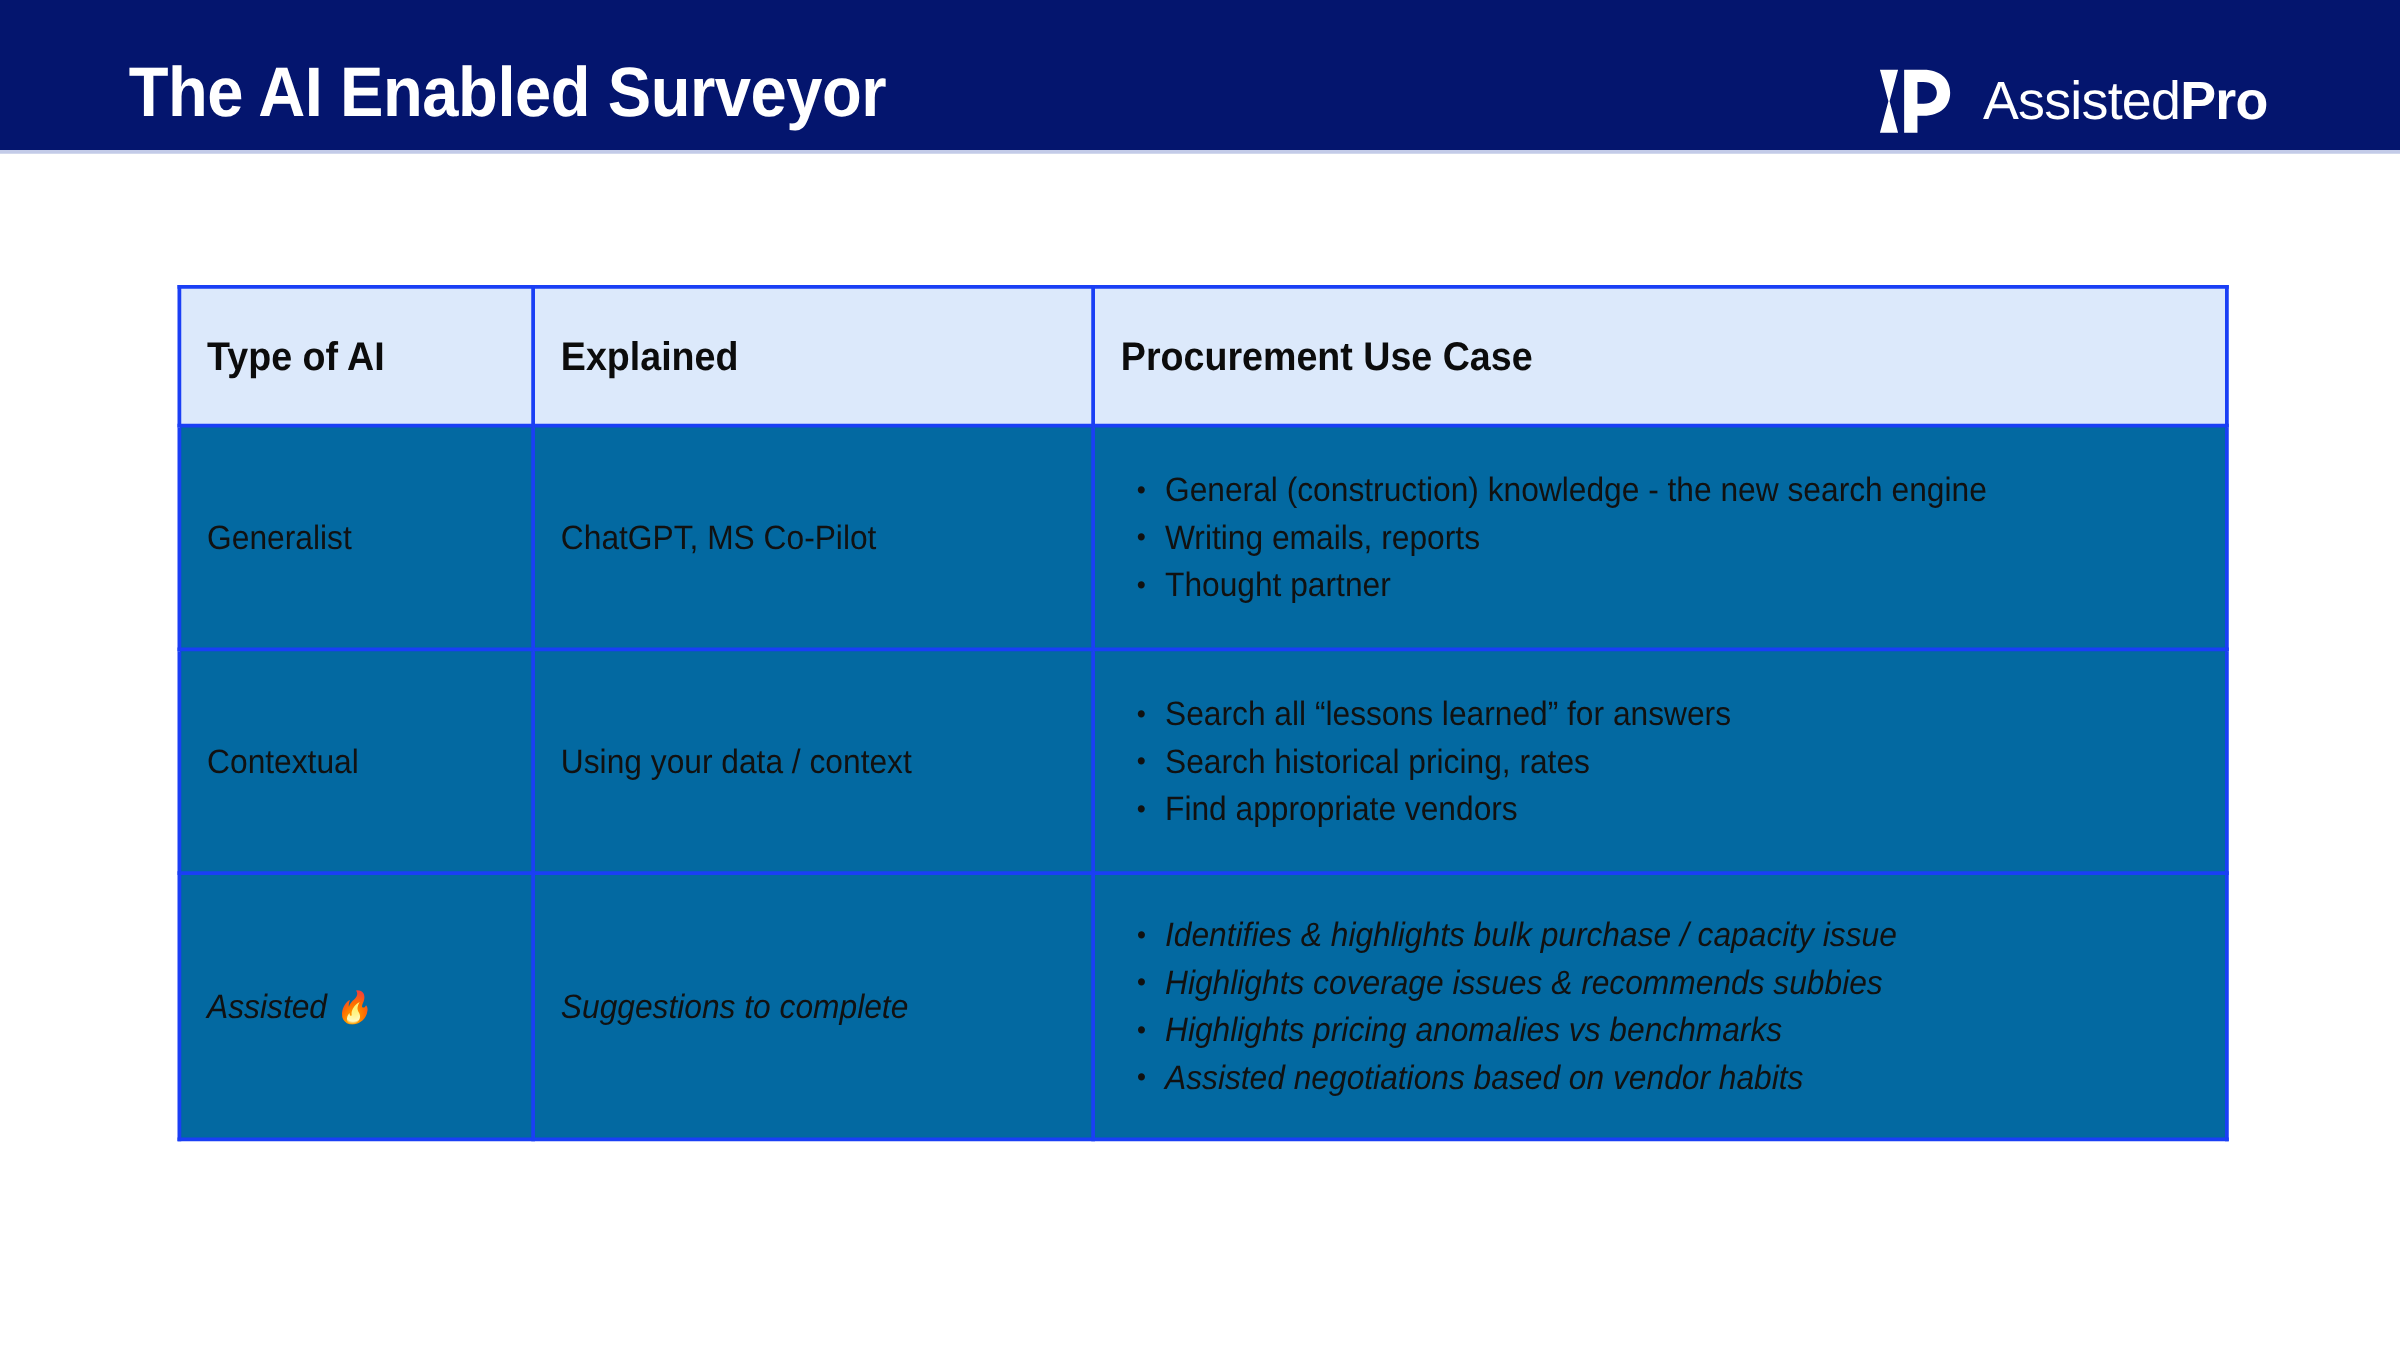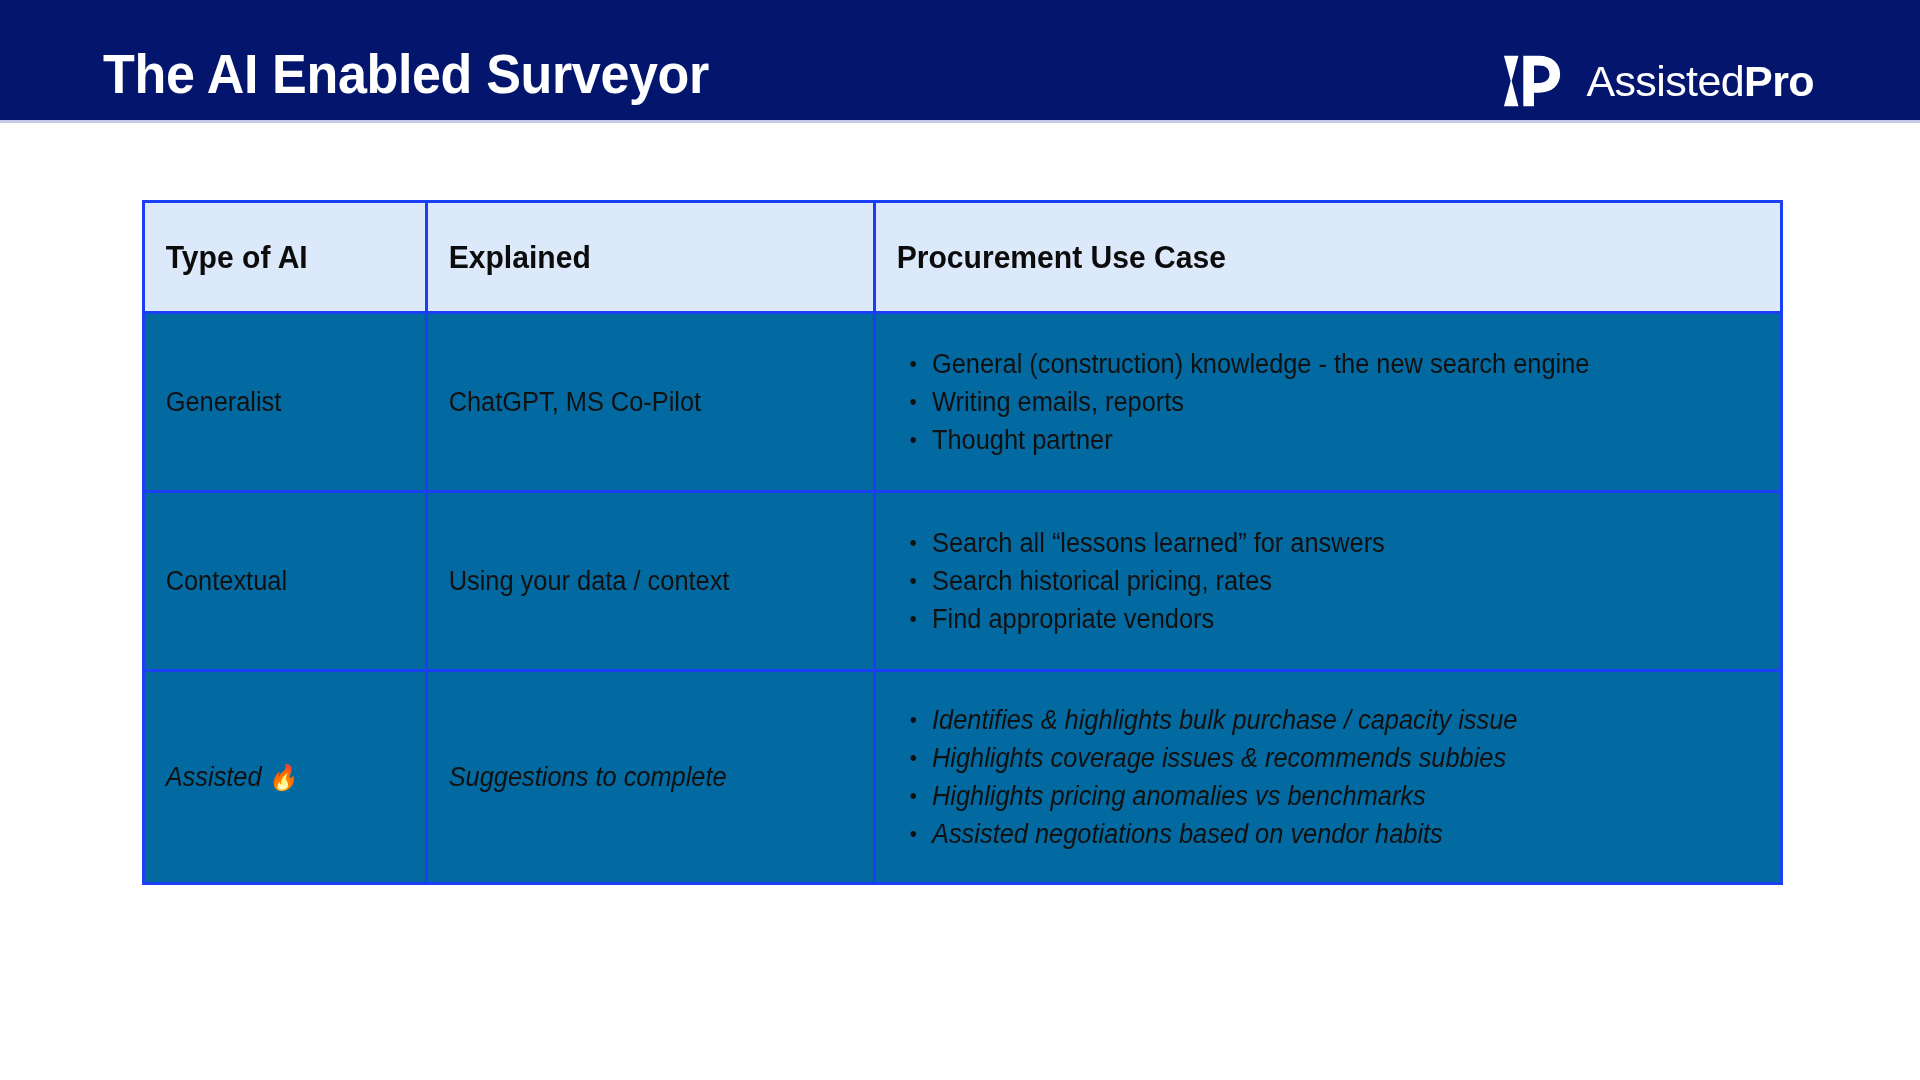--- a/index.html
+++ b/index.html
@@ -61,21 +61,21 @@
     white-space: nowrap;
     line-height: 1;
   }
   .logo-text .lt-light { font-weight: 400; }
   .logo-text .lt-bold  { font-weight: 700; }
 
   
   .table-wrap {
     position: absolute;
     left: 142px;
-    top: 200px;
+    top: 228px;
     width: 1641px;
   }
   table.ai-table {
     border-collapse: collapse;
     table-layout: fixed;
     width: 1641px;
     border: 3px solid #1a3ff5;
   }
   table.ai-table td, table.ai-table th {
     border: 3px solid #1a3ff5;

